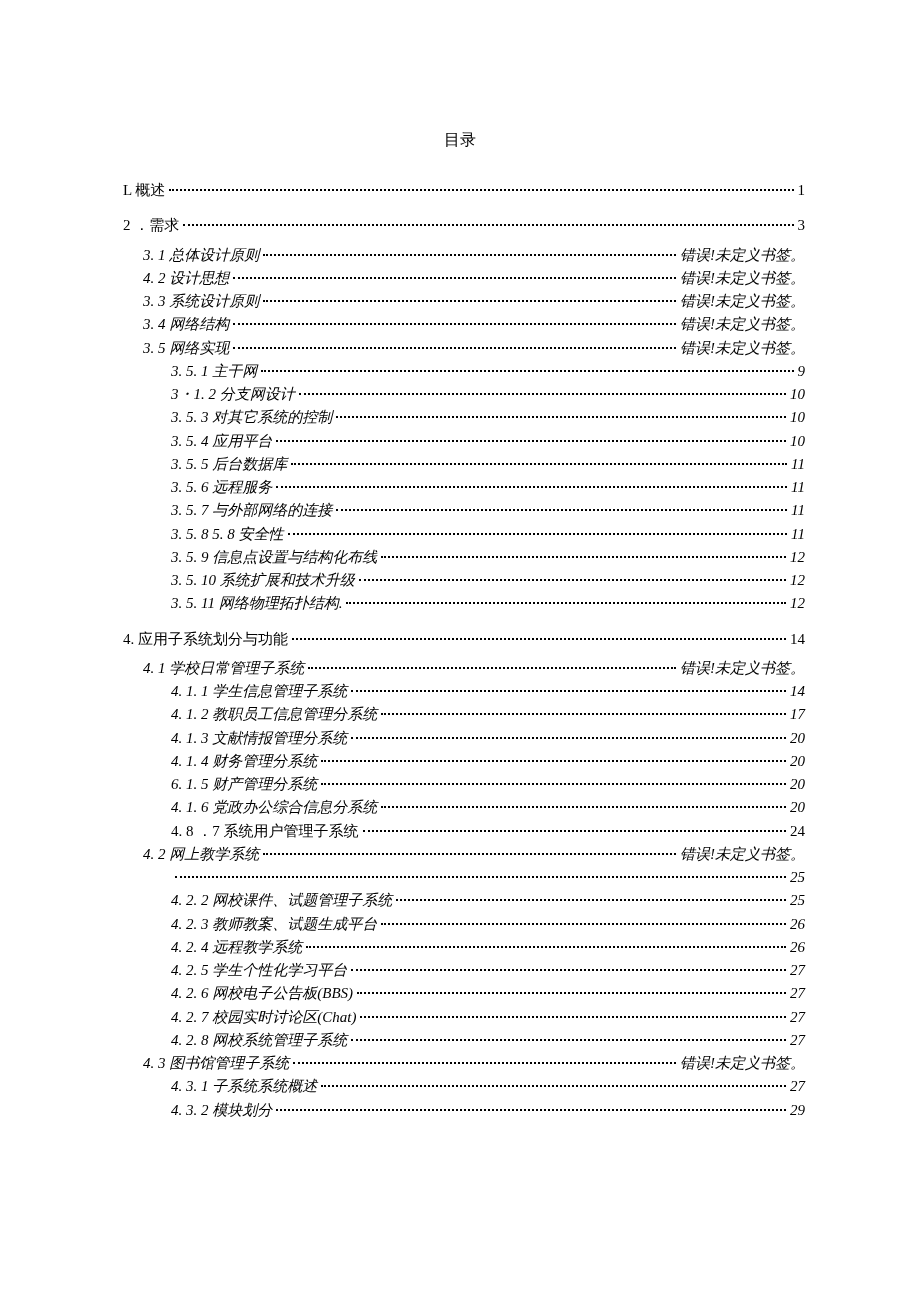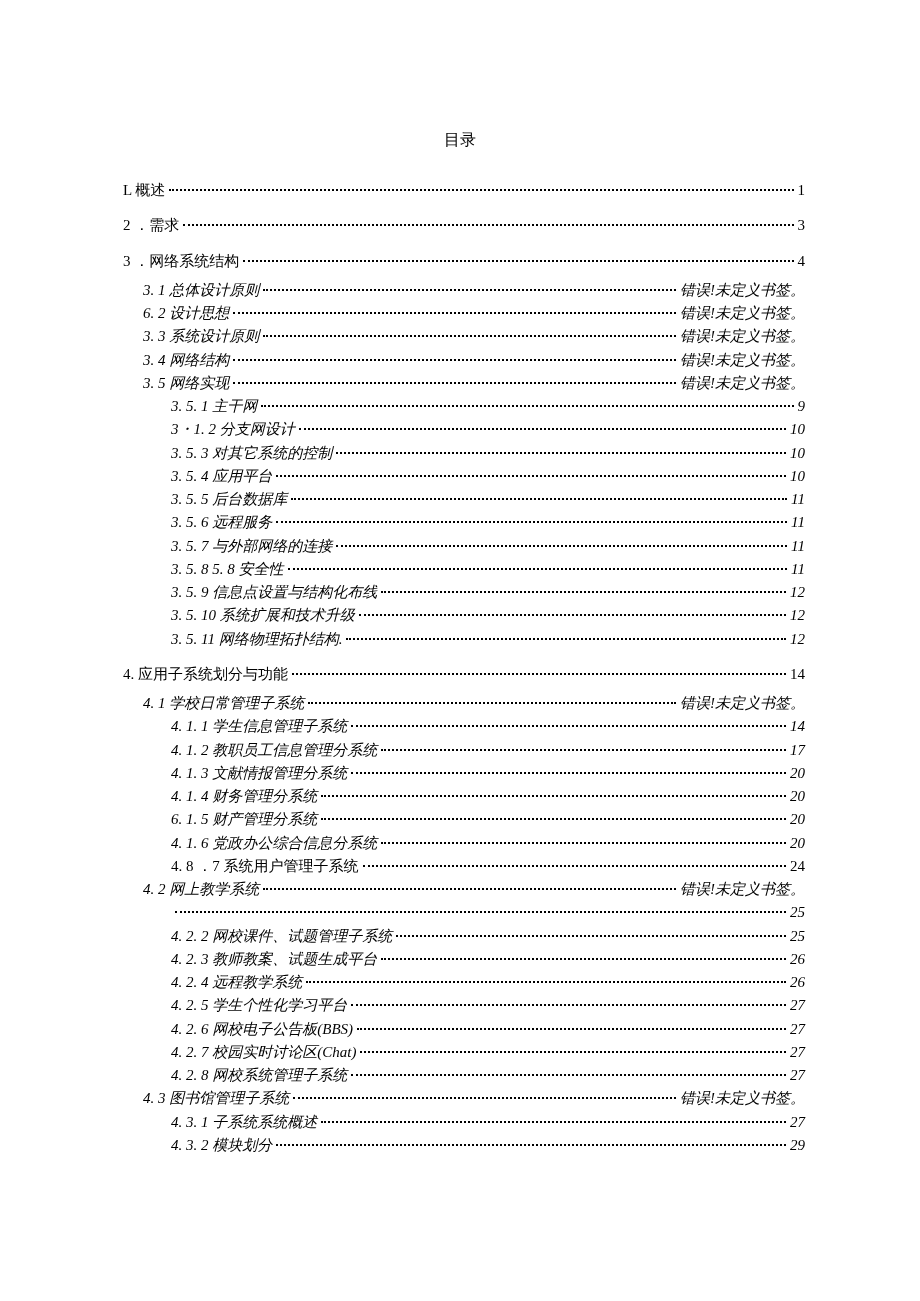--- a/index.html
+++ b/index.html
@@ -56,32 +56,27 @@
       <div class="toc-line lvl1">
         <span class="label">L 概述</span>
         <span class="dots"></span>
         <span class="page-ref">1</span>
       </div>
       <div class="toc-line lvl1">
         <span class="label">2 ．需求</span>
         <span class="dots"></span>
         <span class="page-ref">3</span>
       </div>
-      <div class="toc-line lvl1">
-        <span class="label">3 ．网络系统结构</span>
-        <span class="dots"></span>
-        <span class="page-ref">4</span>
-      </div>
       <div class="toc-line lvl2">
         <span class="label">3. 1 总体设计原则</span>
         <span class="dots"></span>
         <span class="page-ref">错误!未定义书签。</span>
       </div>
       <div class="toc-line lvl2">
-        <span class="label">6. 2 设计思想</span>
+        <span class="label">4. 2 设计思想</span>
         <span class="dots"></span>
         <span class="page-ref">错误!未定义书签。</span>
       </div>
       <div class="toc-line lvl2">
         <span class="label">3. 3 系统设计原则</span>
         <span class="dots"></span>
         <span class="page-ref">错误!未定义书签。</span>
       </div>
       <div class="toc-line lvl2">
         <span class="label">3. 4 网络结构</span>

